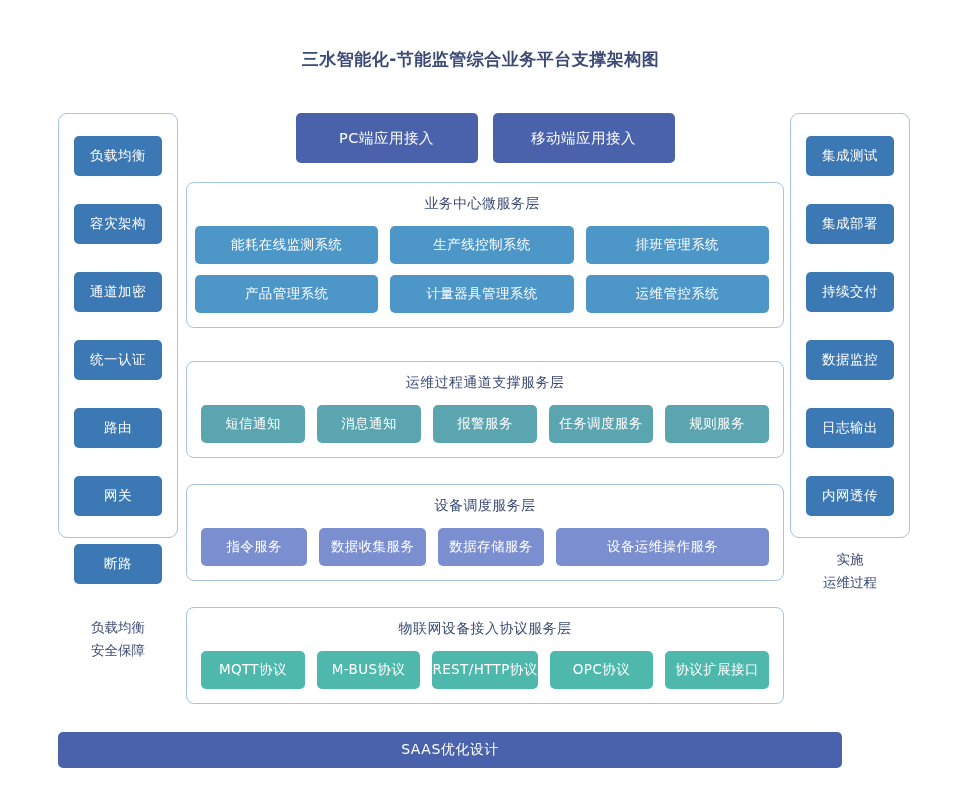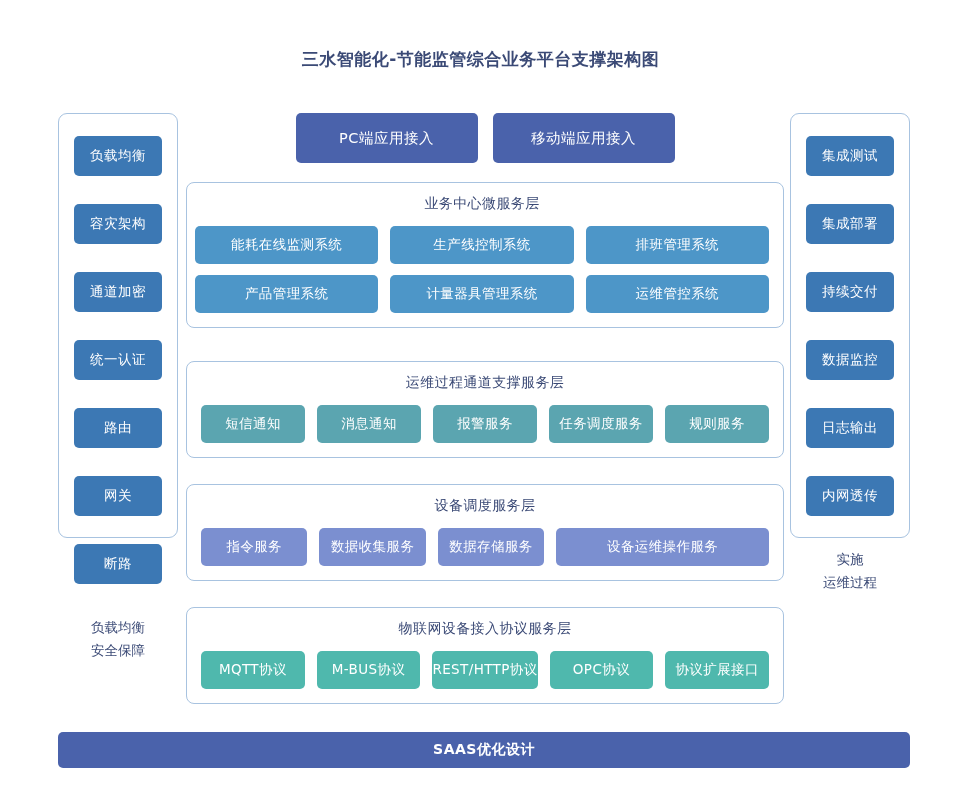--- a/index.html
+++ b/index.html
@@ -147,31 +147,30 @@
   #layer-business { top: 69px; padding-left: 8px;  }
   #layer-ops      { top: 248px; }
   #layer-device   { top: 371px; }
   #layer-iot      { top: 494px; }
 
   
   .saas-bar {
     position: absolute;
     left: 58px;
     top: 732px;
-    width: 852px;
+    width: 784px;
     height: 36px;
     background: #4a62ab;
     border-radius: 5px;
     color: #ffffff;
     font-size: 14px;
     display: flex;
     align-items: center;
     justify-content: center;
     letter-spacing: 0.5px;
-    font-weight: bold;
   }
 </style>
 </head>
 <body>
 
 <div class="canvas">
 
   <div class="diagram-title">三水智能化-节能监管综合业务平台支撑架构图</div>
 
   <div class="side-panel left">

